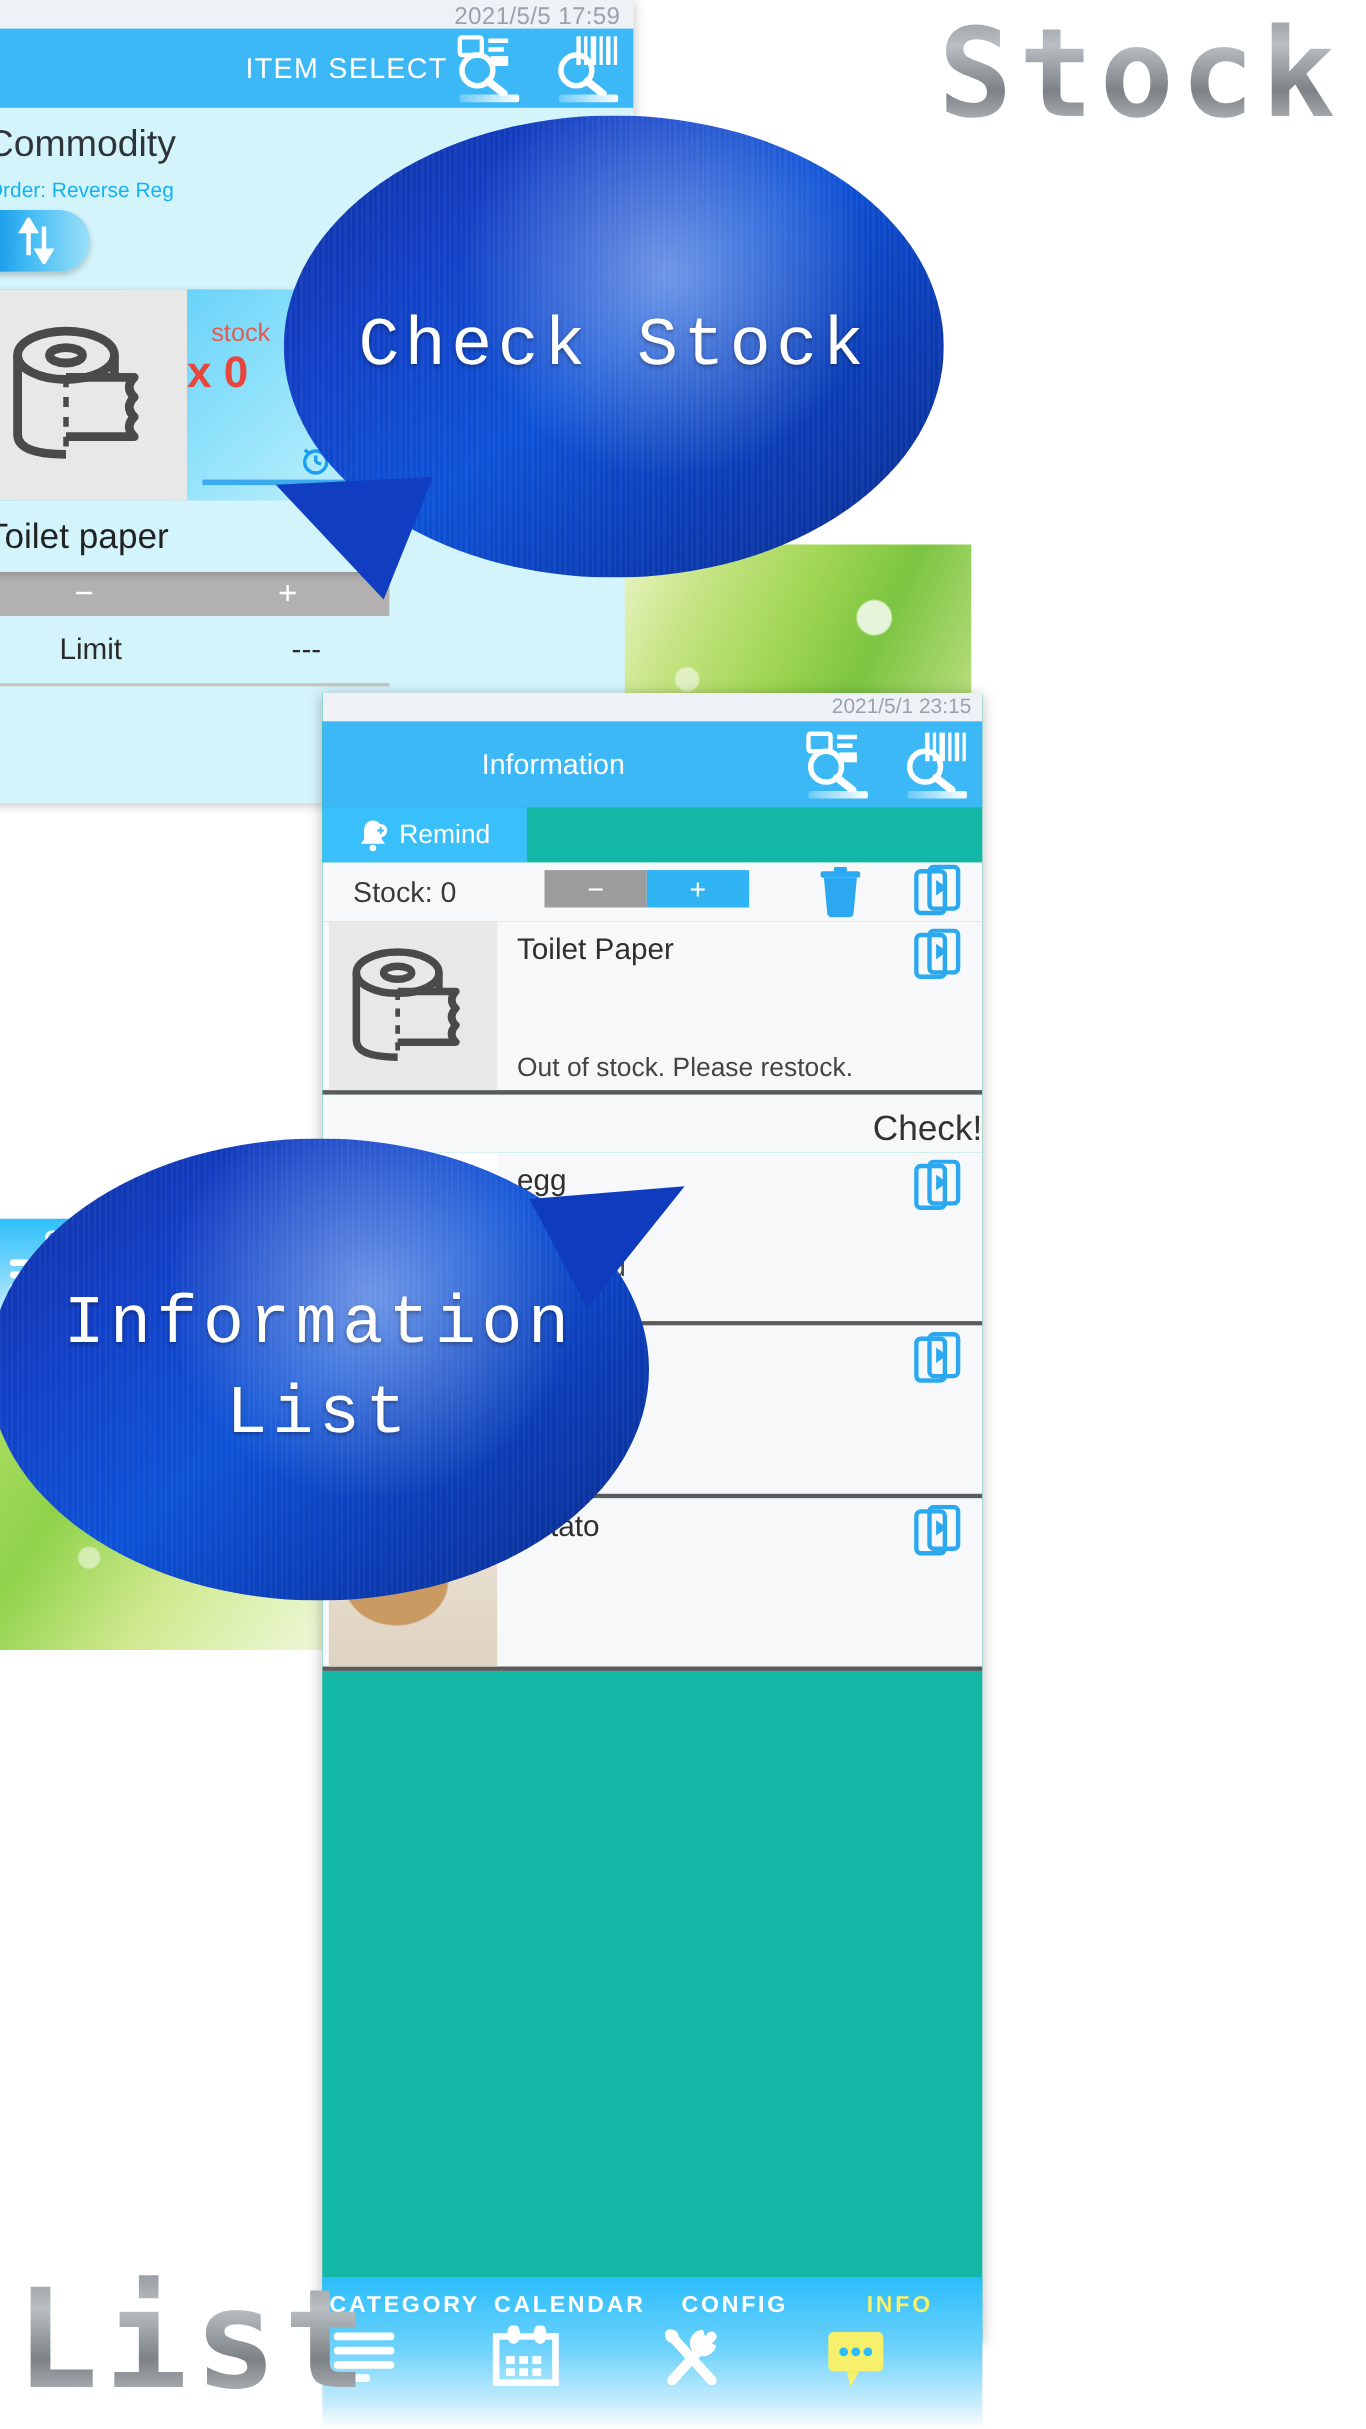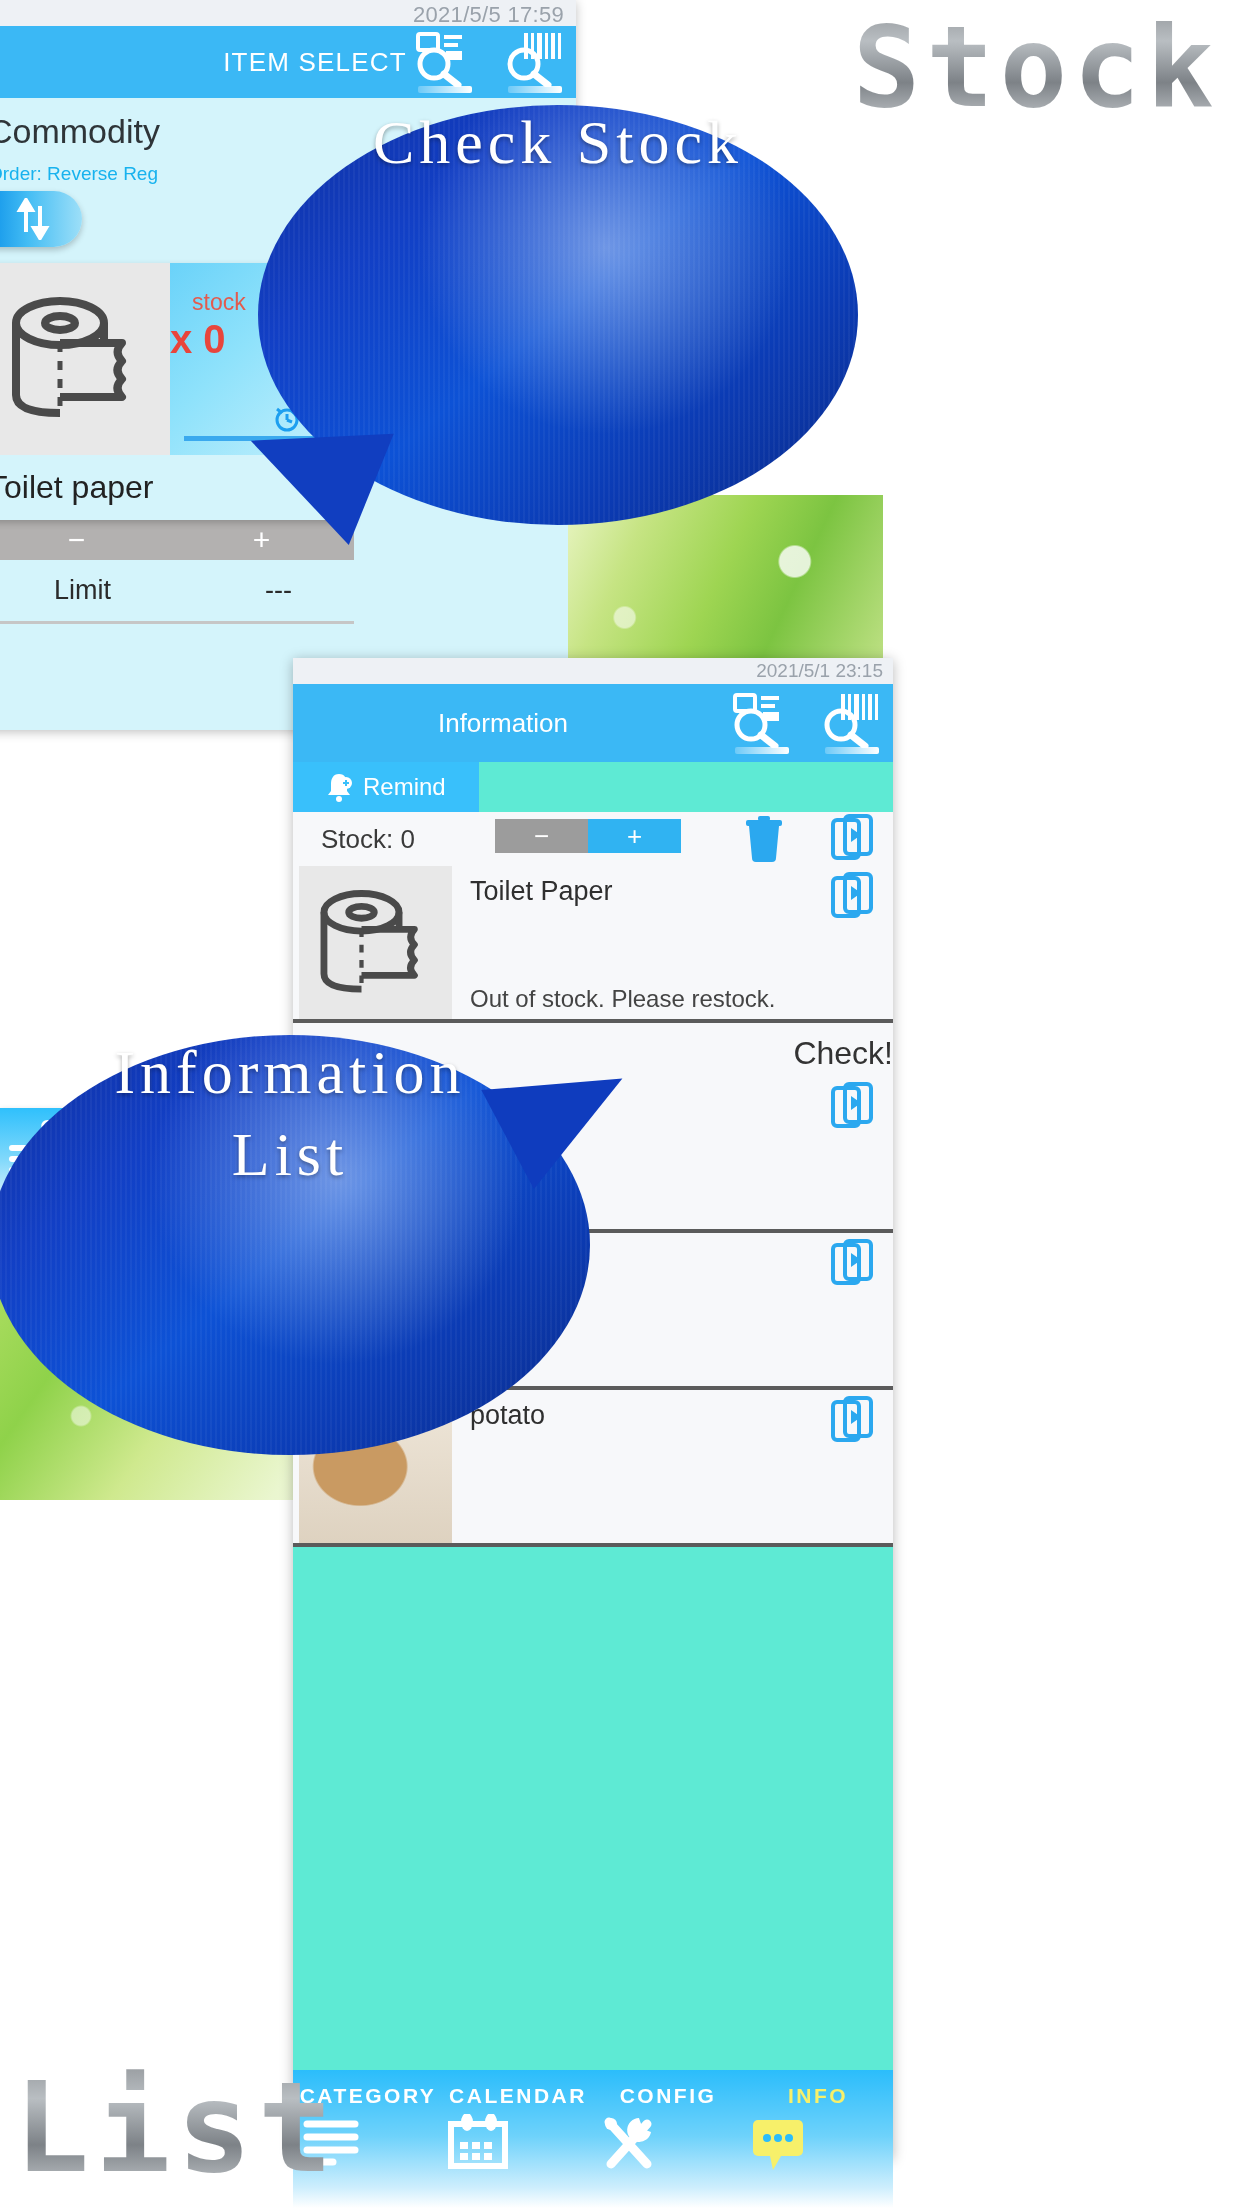--- a/index.html
+++ b/index.html
@@ -118,22 +118,22 @@
     position:absolute; left:0; top:1200px; width:405px; height:300px;
     background:
       radial-gradient(circle at 78% 30%, rgba(255,255,255,.75) 0 14px, rgba(255,255,255,0) 16px),
       radial-gradient(circle at 20% 72%, rgba(255,255,255,.5) 0 9px, rgba(255,255,255,0) 11px),
       linear-gradient(125deg,#b9e26b 0%,#8fd24a 28%,#cfe98e 52%,#eaf6cf 78%,#f6fbe8 100%);
     z-index:2;
   }
 
   
   #screenB {
-    position:absolute; left:293px; top:658px; width:600px; height:1500px;
-    background:#5eead4;
+    position:absolute; left:293px; top:630px; width:600px; height:1500px;
+    background:#14b8a6;
     box-shadow:0 2px 12px rgba(0,0,0,.28);
     overflow:hidden;
     z-index:4;
   }
   #screenB .statusbar { height:26px; background:#eef1f5; position:relative; }
   #screenB .statusbar .clock {
     position:absolute; right:10px; top:2px; font-size:19px; color:#9aa2ab;
   }
   #screenB .appbar { height:78px; background:#3bb8f5; position:relative; display:flex; align-items:center; }
   #screenB .appbar .title {
@@ -214,23 +214,23 @@
   #wm-list  { left:14px; bottom:8px; font-size:125px; }
 
   
   .balloon { position:absolute; z-index:9; }
   .balloon .bubble {
     border-radius:50%;
     background:
       radial-gradient(circle at 58% 34%, rgba(255,255,255,.40) 0%, rgba(255,255,255,0) 42%),
       repeating-linear-gradient(90deg, rgba(255,255,255,.045) 0 2px, rgba(0,0,0,0) 2px 5px),
       linear-gradient(140deg,#0f2f9e 0%,#123fc5 26%,#0d52d6 50%,#0b3bb4 74%,#0a2a86 100%);
-    display:flex; flex-direction:column; align-items:center; 
+    display:flex; flex-direction:column; align-items:center; justify-content:center;
     color:#fff; text-align:center; line-height:1.22;
-    font-family:Liberation Serif, serif;
+    font-family:Liberation Mono, monospace;
     text-shadow:0 2px 4px rgba(0,0,0,.35);
   }
   .balloon .tail { position:absolute; width:0; height:0; }
 
   #balloon1 { left:258px; top:105px; width:600px; height:420px; }
   #balloon1 .bubble { width:600px; height:420px; font-size:62px; letter-spacing:5px; }
   #balloon1 .tail {
     left:-12px; top:300px;
     border-top:60px solid transparent;
     border-bottom:60px solid transparent;

